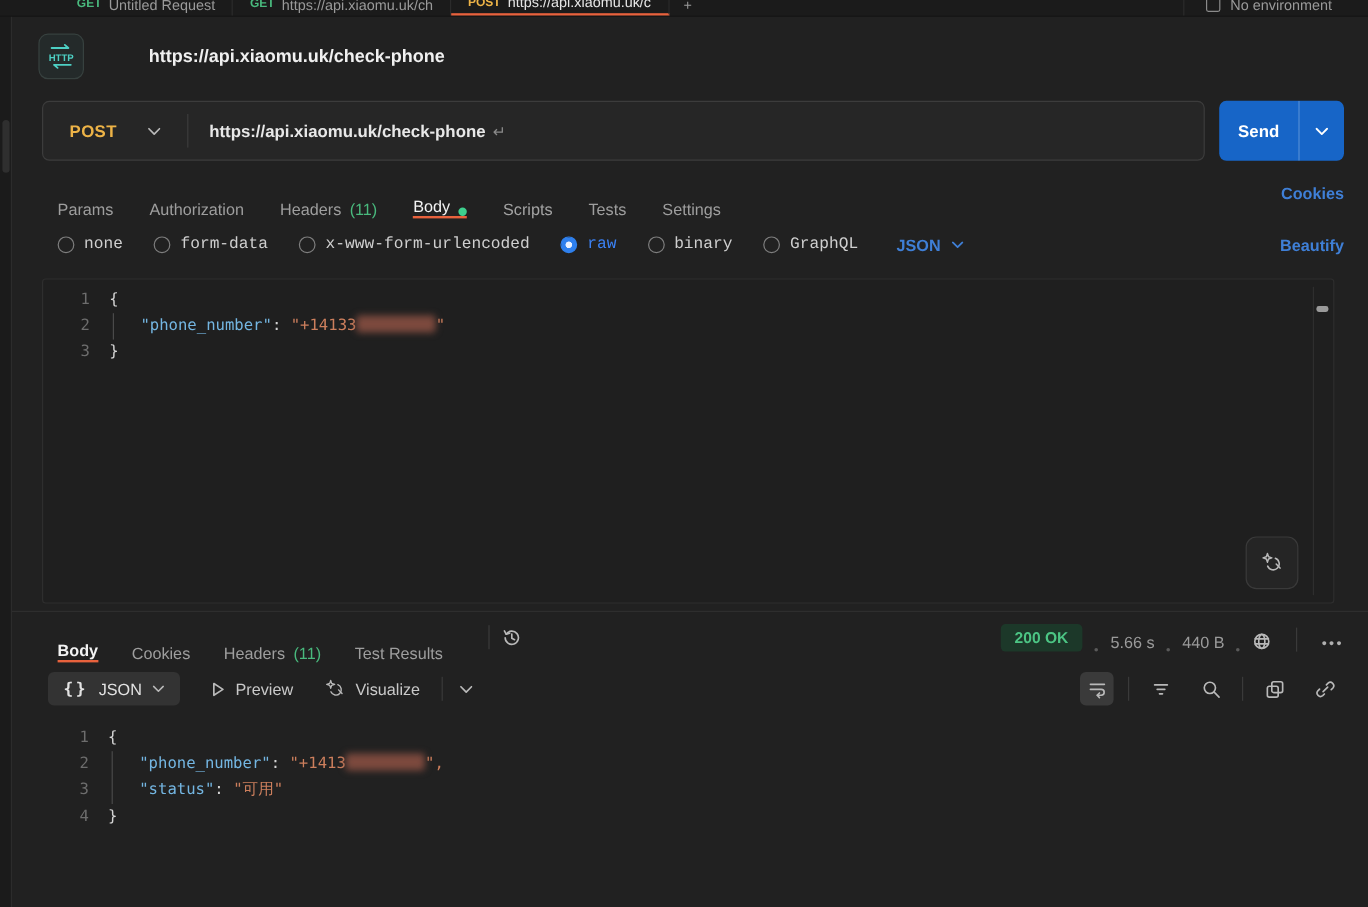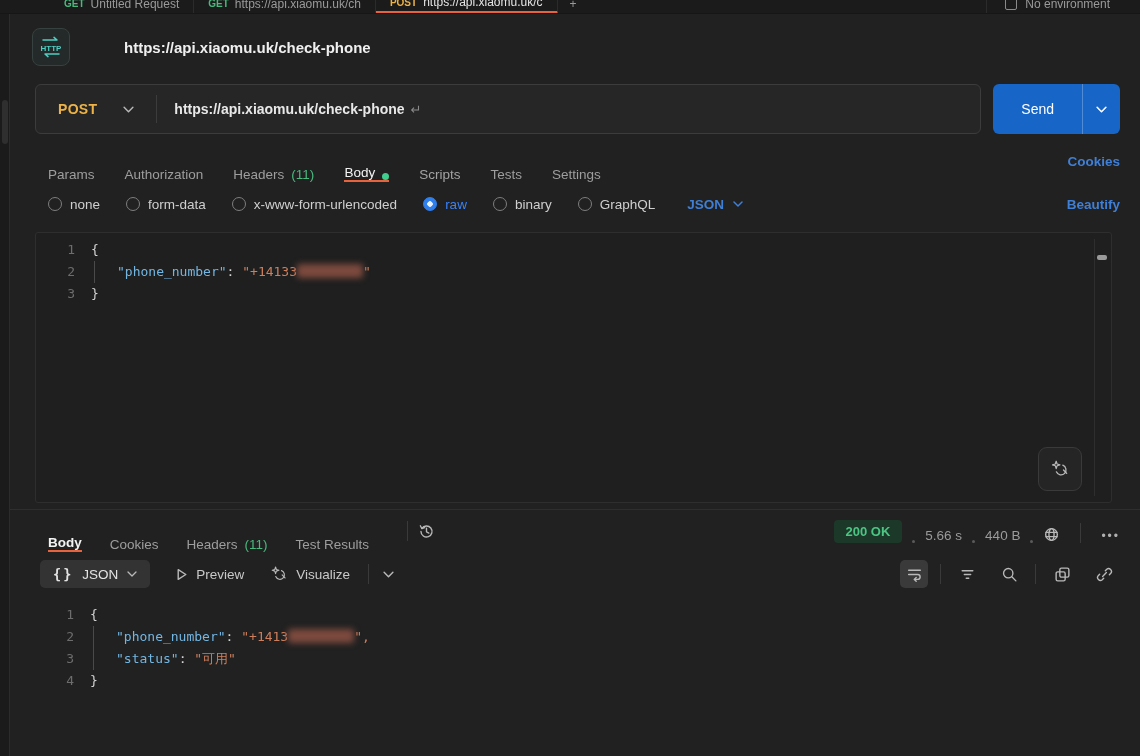--- a/index.html
+++ b/index.html
@@ -44,40 +44,40 @@
   
   .url-row { display:flex; align-items:stretch; padding:4px 20px 6px 25px; height:60px; }
   .url-box { flex:1; display:flex; align-items:center; background:#262626;
     border:1px solid #3c3c3c; border-radius:6px; margin-right:12px; }
   .method { display:flex; align-items:center; gap:26px; padding:0 22px; cursor:pointer; }
   .method-label { color:#edb347; font-weight:bold; font-size:14px; letter-spacing:.3px; }
   .url-divider { width:1px; align-self:stretch; margin:10px 0; background:#3c3c3c; }
   .url-text { padding-left:17px; font-size:14px; color:#e8e8e8; font-weight:bold; }
   .url-return { color:#8a8a8a; font-weight:normal; padding-left:6px; font-size:13px; }
   .send-group { display:flex; background:#1765c7; border-radius:6px; overflow:hidden; }
-  .send-main { display:flex; align-items:center; padding:0 28px; color:#fff; font-weight:normal;
+  .send-main { display:flex; align-items:center; padding:0 16px; color:#fff; font-weight:bold;
     font-size:14px; cursor:pointer; }
   .send-chev { width:38px; display:flex; align-items:center; justify-content:center;
     border-left:1px solid rgba(255,255,255,.25); cursor:pointer; }
 
   
   .req-tabs { display:flex; align-items:center; height:42px; padding:0 20px 0 38px;
     font-size:13.5px; color:#9e9e9e; }
   .rtab { display:flex; align-items:flex-end; gap:7px; margin-right:30px; height:42px;
     cursor:pointer; white-space:nowrap; }
   .rtab .cnt { color:#49b97d; }
   .rtab.bright { color:#a3a3a3; }
   .rtab.active { color:#f3f3f3; border-bottom:2px solid #e8623d; }
   .green-dot { width:7px; height:7px; border-radius:50%; background:#3ecf8e; }
   .cookies-link { margin-left:auto; color:#3f7fd6; font-weight:bold; font-size:13.5px; cursor:pointer; }
 
   
   .type-row { display:flex; align-items:center; height:44px; padding:0 20px 0 38px;
     font-size:13.5px; color:#cfcfcf; }
-  .radio-item { display:flex; align-items:center; gap:8px; margin-right:26px; cursor:pointer; }
+  .radio-item { display:flex; align-items:center; gap:8px; margin-right:26px; cursor:pointer;font-family:Liberation Mono, monospace; }
   .radio { width:14px; height:14px; border-radius:50%; border:1.5px solid #7e7e7e; }
   .radio.sel { border:1.5px solid #2f80ed; background:radial-gradient(circle,#eaf2ff 0 2.5px,#2f80ed 3px); }
   .fmt-select { display:flex; align-items:center; gap:9px; color:#3f7fd6; font-weight:bold;
     margin-left:6px; cursor:pointer; }
   .beautify-link { margin-left:auto; color:#3f7fd6; font-weight:bold; cursor:pointer; }
 
   
   .editor { position:relative; margin:6px 28px 0 25px; background:#1f1f1f;
     border:1px solid #2e2e2e; border-radius:3px; height:271px;
     font-family:"DejaVu Sans Mono", monospace; font-size:13px; }

